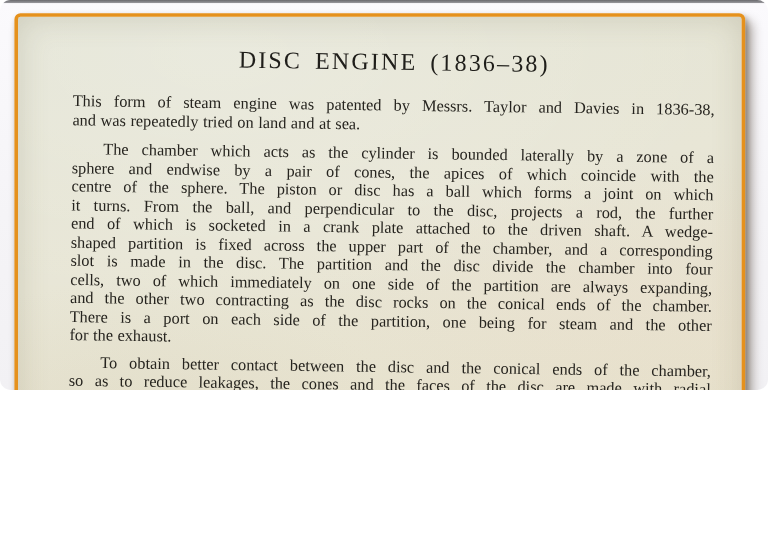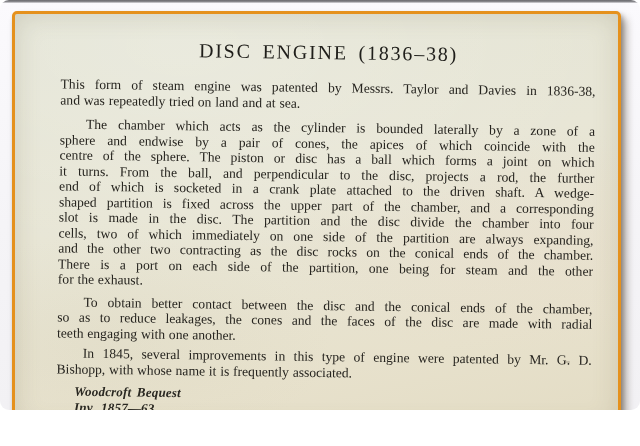--- a/index.html
+++ b/index.html
@@ -4,21 +4,21 @@
 <style>
   html, body {
     margin: 0; padding: 0;
     width: 640px; height: 446px;
     background: #ffffff;
     font-family: "Liberation Serif", serif;
     overflow: hidden;
   }
   .photo {
     position: absolute; inset: 0;
-    width: 640px; height: 410px;
+    width: 640px; height: 325px;
     background: linear-gradient(180deg, #fbfafd 0%, #f5f4f7 55%, #f2f1f4 100%);
     border-radius: 9px;
     overflow: hidden;
     text-decoration: underline;
   }
   .photo-top-edge {
     position: absolute; top: 0; left: 0; right: 0; height: 3px;
     background: linear-gradient(180deg, #454549 0%, #77777c 70%, rgba(130,130,135,0) 100%);
     opacity: .8;
   }

